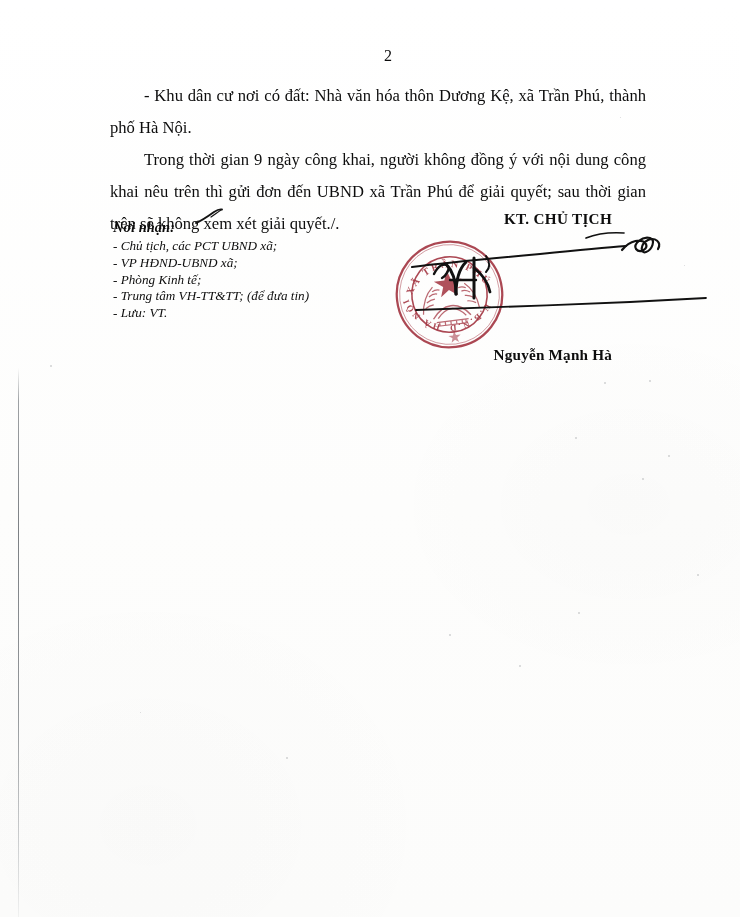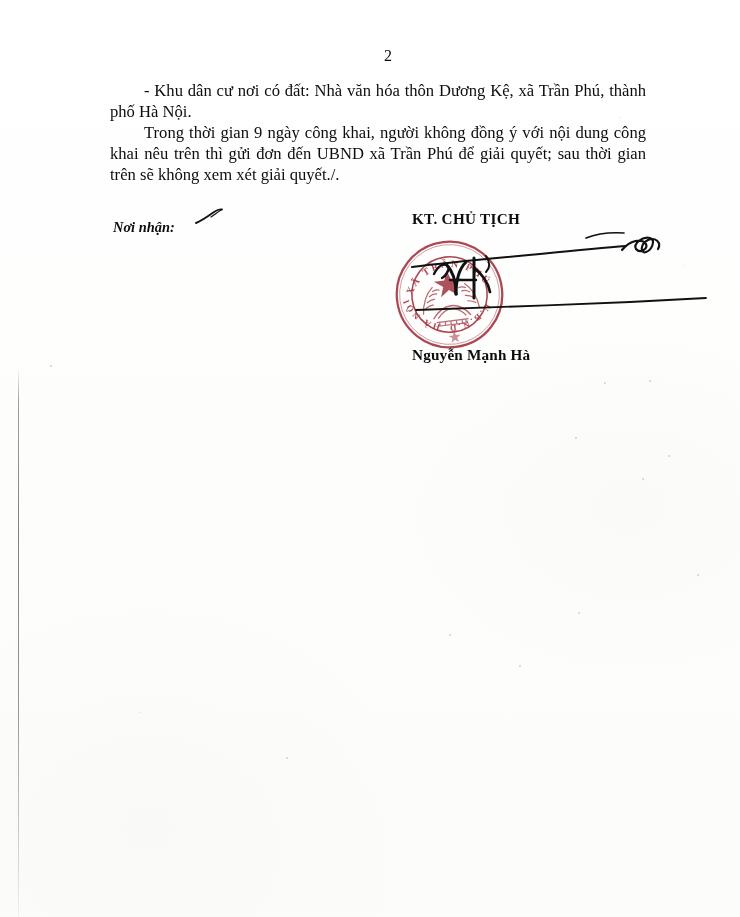--- a/index.html
+++ b/index.html
@@ -56,21 +56,21 @@
   }
   #page-number span { position: relative; left: 18px; }
 
   
   #body-text {
     position: absolute;
     left: 110px;
     top: 80px;
     width: 536px;
     font-size: 16.6px;
-    line-height: 21px;
+    line-height: 32px;
     text-align: justify;
     text-justify: inter-word;
   }
   #body-text p { margin: 0; text-indent: 34px; }
 
   
   #footer {
     position: absolute;
     left: 0;
     top: 210px;
@@ -111,21 +111,21 @@
     height: 18px;
     overflow: visible;
   }
 
   
   #signature-block {
     position: absolute;
     left: 412px;
     top: 0;
     width: 200px;
-    text-align: left;
+    text-align: right;
   }
   .sig-title {
     font-size: 15.2px;
     font-weight: bold;
     line-height: 17.5px;
     letter-spacing: 0.3px;
   }
   #signer-name {
     margin-top: 118px;
     font-size: 15.2px;
@@ -182,20 +182,27 @@
   <div id="footer">
 
     <div id="recipients">
       <div id="recipients-title">Nơi nhận:</div>
 
       <svg id="pen-tick" viewBox="0 0 34 18">
         <path d="M1 15 C6 13, 12 9, 19 4 C22 2, 25 1, 27 1.5" stroke="#141414" stroke-width="1.9" fill="none" stroke-linecap="round"></path>
         <path d="M16 9 C19 7, 23 4, 26 2" stroke="#141414" stroke-width="1.3" fill="none" stroke-linecap="round"></path>
       </svg>
 
+      <ul>
+        <li>- Chủ tịch, các PCT UBND xã;</li>
+        <li>- VP HĐND-UBND xã;</li>
+        <li>- Phòng Kinh tế;</li>
+        <li>- Trung tâm VH-TT&amp;TT; (để đưa tin)</li>
+        <li>- Lưu: VT.</li>
+      </ul>
     </div>
 
     <div id="signature-block">
       <div class="sig-title">KT. CHỦ TỊCH</div>
       <div id="signer-name">Nguyễn Mạnh Hà</div>
     </div>
 
   </div>
 
   <svg id="seal" viewBox="0 0 120 120">

